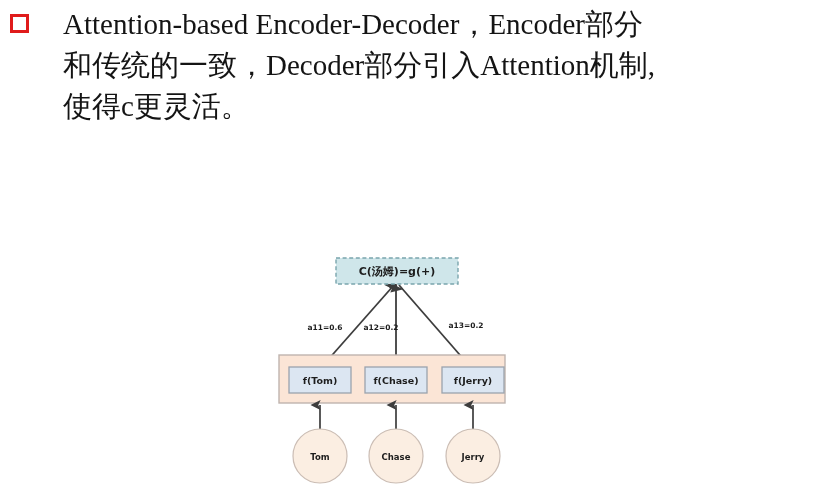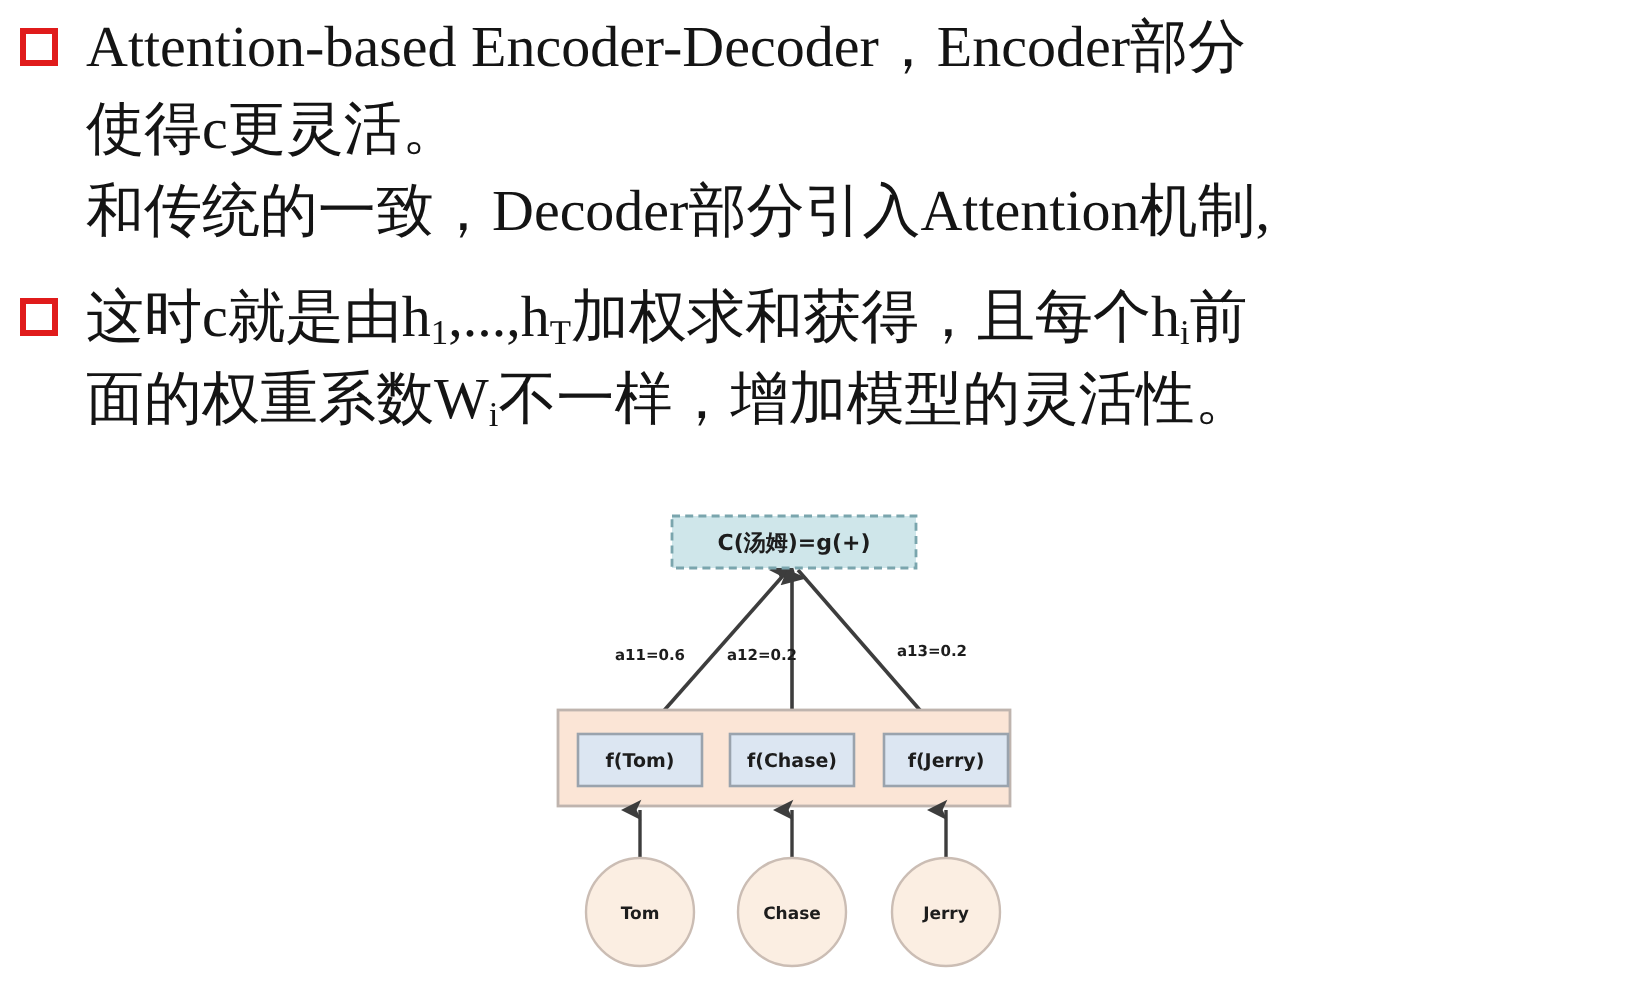--- a/index.html
+++ b/index.html
@@ -50,21 +50,21 @@
 
   .bullet-text {
     flex: 1 1 auto;
     font-size: 29px;
     line-height: 41px;
     letter-spacing: 0px;
     text-align: left;
     color: #141414;
     font-family: "Liberation Serif", "DejaVu Serif", serif;
   }
-  .bullet-text .line { display: block; white-space: nowrap; }
+  .bullet-text .line { display: block; white-space: nowrap; margin-left: 20px; }
   .bullet-text sub {
     font-size: 0.6em;
     vertical-align: -0.22em;
     line-height: 0;
   }
 
   
   .diagram {
     position: absolute;
     left: 251px;
@@ -90,32 +90,25 @@
 <body>
 
 <div class="slide">
 
   <div class="bullets">
 
     <div class="bullet-row first">
       <div class="bullet-marker"></div>
       <div class="bullet-text">
         <span class="line">Attention-based Encoder-Decoder，Encoder部分</span>
+        <span class="line">和传统的一致，Decoder部分引入Attention机制,</span>
         <span class="line">使得c更灵活。</span>
-        <span class="line">和传统的一致，Decoder部分引入Attention机制,</span>
       </div>
     </div>
 
-    <div class="bullet-row second">
-      <div class="bullet-marker"></div>
-      <div class="bullet-text">
-        <span class="line">这时c就是由h<sub>1</sub>,...,h<sub>T</sub>加权求和获得，且每个h<sub>i</sub>前</span>
-        <span class="line">面的权重系数W<sub>i</sub>不一样，增加模型的灵活性。</span>
-      </div>
-    </div>
 
   </div>
 
   <div class="diagram">
     <svg width="300" height="252" viewBox="0 0 300 252" xmlns="http://www.w3.org/2000/svg">
 
       <defs>
         <marker id="arrowUp" markerWidth="7" markerHeight="7" refX="3.2" refY="5.6" orient="auto" markerUnits="strokeWidth">
           <path d="M3.2,0 L6.2,6 L3.2,4.6 L0.2,6 Z" fill="#3d3d3d"></path>
         </marker>

